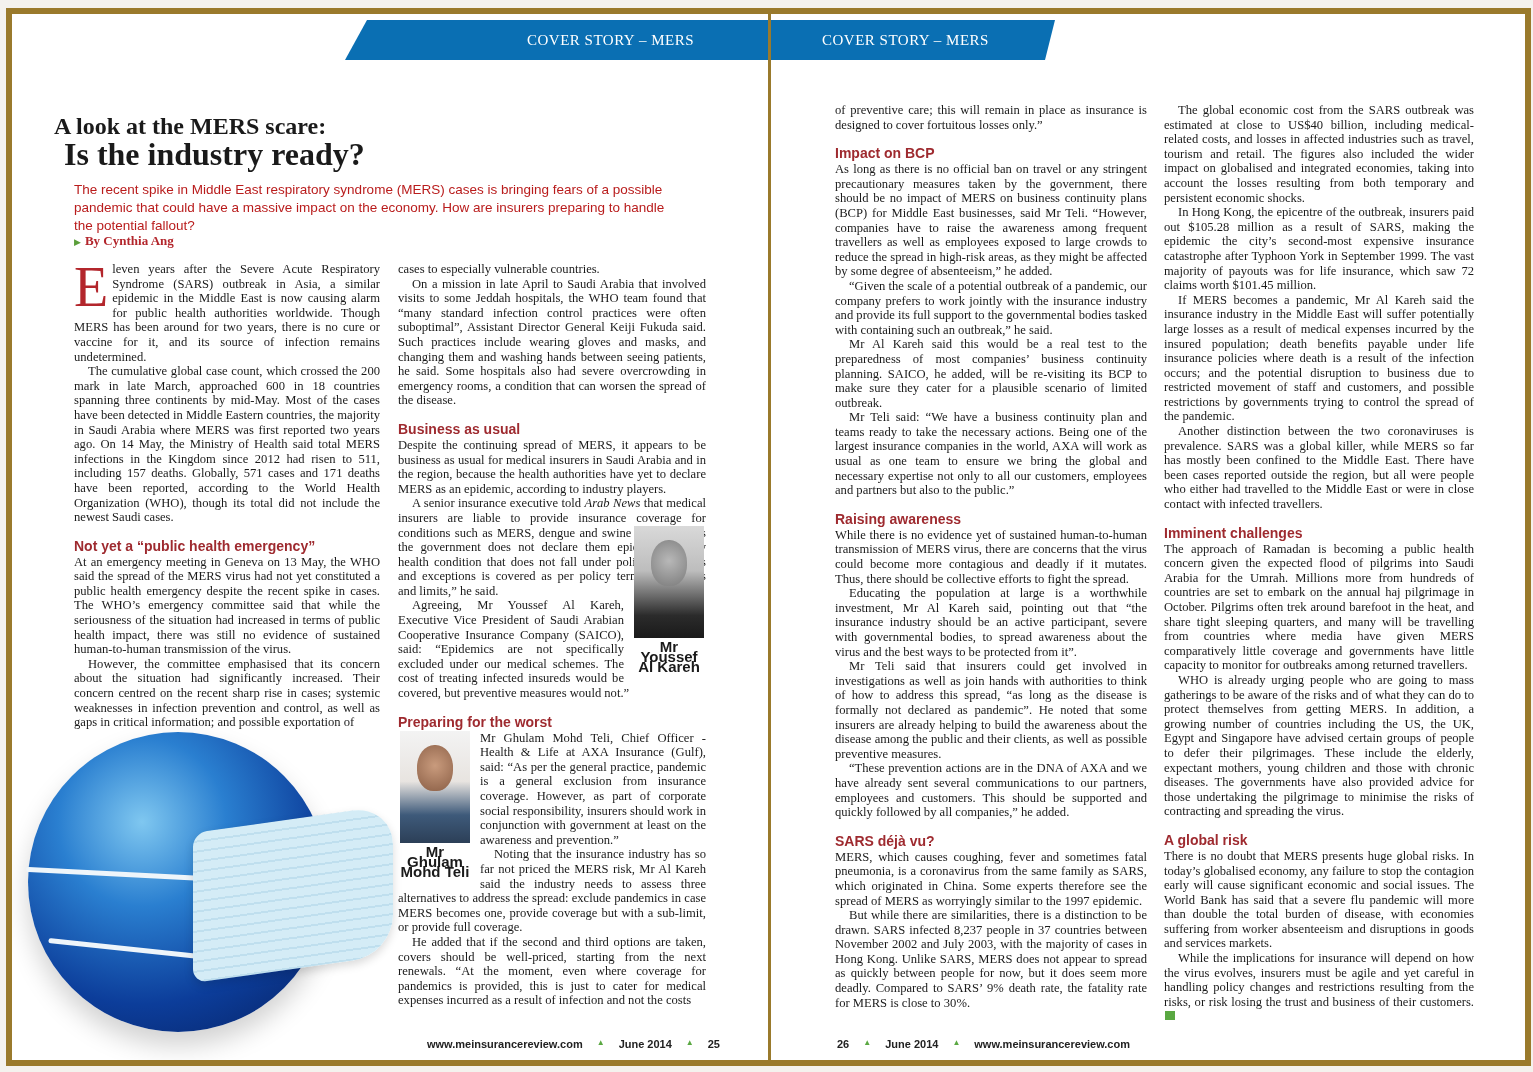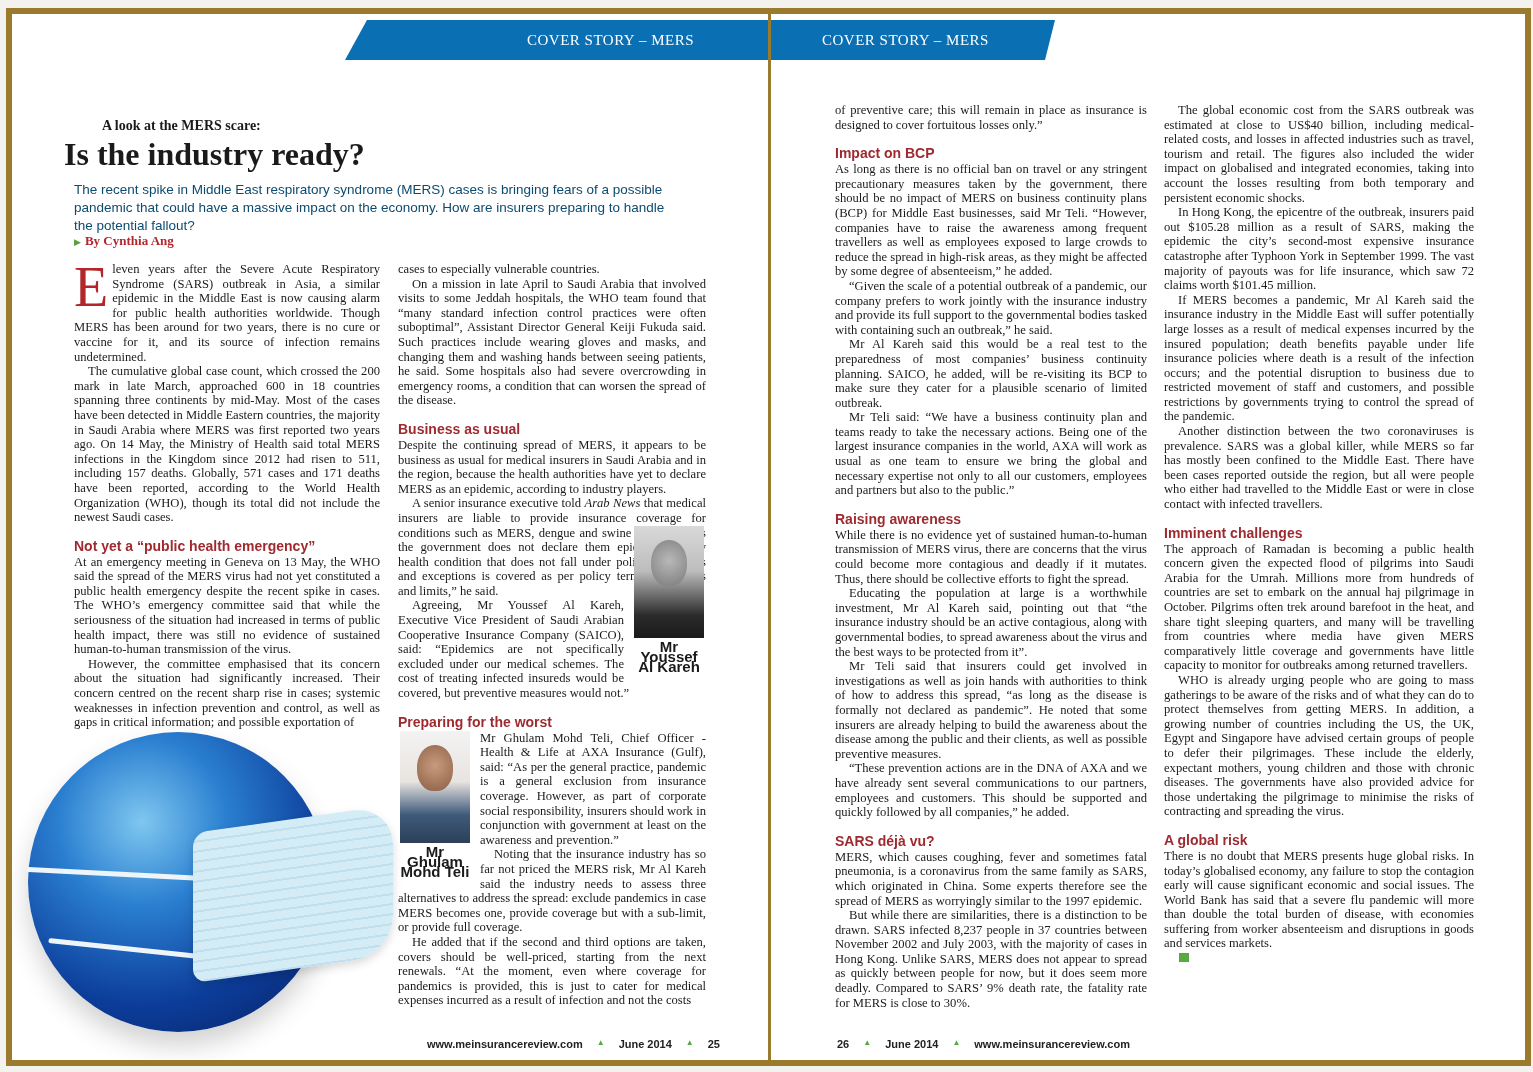--- a/index.html
+++ b/index.html
@@ -16,25 +16,25 @@
 
   .banner {
     position: absolute; top: 6px; height: 40px; background: #0a6fb3; color: #fff;
     font-family: "Liberation Serif", serif; font-size: 15px; letter-spacing: 0.5px;
     display: flex; align-items: center;
   }
   .page.left .banner { left: 333px; right: 0; clip-path: polygon(22px 0, 100% 0, 100% 100%, 0 100%); justify-content: flex-end; padding-right: 74px; }
   .page.right .banner { left: 0; width: 284px; clip-path: polygon(0 0, 100% 0, calc(100% - 10px) 100%, 0 100%); padding-left: 51px; }
 
   .headline { position: absolute; left: 42px; top: 100px; width: 660px; }
-  .headline .kicker { font-size: 14px; font-weight: bold; line-height: 24px; margin-left: 48px; }
+  .headline .kicker { font-size: 24px; font-weight: bold; line-height: 24px; }
   .headline .title { font-size: 32px; font-weight: bold; line-height: 32px; margin-left: 10px; }
   .standfirst {
     position: absolute; left: 62px; top: 167px; width: 610px;
-    font-family: "Liberation Sans", sans-serif; font-size: 13.5px; line-height: 18px; color: #0c4a6e;
+    font-family: "Liberation Sans", sans-serif; font-size: 13.5px; line-height: 18px; color: #b91c1c;
   }
   .byline {
     position: absolute; left: 62px; top: 219px; font-size: 13px; color: #b3262c; font-weight: bold;
   }
   .byline .arrow { color: #5a9e3a; font-size: 9px; margin-right: 4px; }
 
   .col {
     position: absolute; font-size: 12.6px; line-height: 14.6px; text-align: justify; hyphens: auto;
   }
   .col p { text-indent: 0; }
@@ -166,39 +166,39 @@
 
     <div class="col" style="left:64px; top:89px; width:312px;">
       <p>of preventive care; this will remain in place as insurance is designed to cover fortuitous losses only.”</p>
       <h3>Impact on BCP</h3>
       <p>As long as there is no official ban on travel or any stringent precautionary measures taken by the government, there should be no impact of MERS on business continuity plans (BCP) for Middle East businesses, said Mr Teli. “However, companies have to raise the awareness among frequent travellers as well as employees exposed to large crowds to reduce the spread in high-risk areas, as they might be affected by some degree of absenteeism,” he added.</p>
       <p class="ind">“Given the scale of a potential outbreak of a pandemic, our company prefers to work jointly with the insurance industry and provide its full support to the governmental bodies tasked with containing such an outbreak,” he said.</p>
       <p class="ind">Mr Al Kareh said this would be a real test to the preparedness of most companies’ business continuity planning. SAICO, he added, will be re-visiting its BCP to make sure they cater for a plausible scenario of limited outbreak.</p>
       <p class="ind">Mr Teli said: “We have a business continuity plan and teams ready to take the necessary actions. Being one of the largest insurance companies in the world, AXA will work as usual as one team to ensure we bring the global and necessary expertise not only to all our customers, employees and partners but also to the public.”</p>
       <h3>Raising awareness</h3>
       <p>While there is no evidence yet of sustained human-to-human transmission of MERS virus, there are concerns that the virus could become more contagious and deadly if it mutates. Thus, there should be collective efforts to fight the spread.</p>
-      <p class="ind">Educating the population at large is a worthwhile investment, Mr Al Kareh said, pointing out that “the insurance industry should be an active contagious, along with governmental bodies, to spread awareness about the virus and the best ways to be protected from it”.</p>
+      <p class="ind">Educating the population at large is a worthwhile investment, Mr Al Kareh said, pointing out that “the insurance industry should be an active participant, severe with governmental bodies, to spread awareness about the virus and the best ways to be protected from it”.</p>
       <p class="ind">Mr Teli said that insurers could get involved in investigations as well as join hands with authorities to think of how to address this spread, “as long as the disease is formally not declared as pandemic”. He noted that some insurers are already helping to build the awareness about the disease among the public and their clients, as well as possible preventive measures.</p>
       <p class="ind">“These prevention actions are in the DNA of AXA and we have already sent several communications to our partners, employees and customers. This should be supported and quickly followed by all companies,” he added.</p>
       <h3>SARS déjà vu?</h3>
       <p>MERS, which causes coughing, fever and sometimes fatal pneumonia, is a coronavirus from the same family as SARS, which originated in China. Some experts therefore see the spread of MERS as worryingly similar to the 1997 epidemic.</p>
       <p class="ind">But while there are similarities, there is a distinction to be drawn. SARS infected 8,237 people in 37 countries between November 2002 and July 2003, with the majority of cases in Hong Kong. Unlike SARS, MERS does not appear to spread as quickly between people for now, but it does seem more deadly. Compared to SARS’ 9% death rate, the fatality rate for MERS is close to 30%.</p>
     </div>
 
     <div class="col" style="left:393px; top:89px; width:310px;">
       <p class="ind">The global economic cost from the SARS outbreak was estimated at close to US$40 billion, including medical-related costs, and losses in affected industries such as travel, tourism and retail. The figures also included the wider impact on globalised and integrated economies, taking into account the losses resulting from both temporary and persistent economic shocks.</p>
       <p class="ind">In Hong Kong, the epicentre of the outbreak, insurers paid out $105.28 million as a result of SARS, making the epidemic the city’s second-most expensive insurance catastrophe after Typhoon York in September 1999. The vast majority of payouts was for life insurance, which saw 72 claims worth $101.45 million.</p>
       <p class="ind">If MERS becomes a pandemic, Mr Al Kareh said the insurance industry in the Middle East will suffer potentially large losses as a result of medical expenses incurred by the insured population; death benefits payable under life insurance policies where death is a result of the infection occurs; and the potential disruption to business due to restricted movement of staff and customers, and possible restrictions by governments trying to control the spread of the pandemic.</p>
       <p class="ind">Another distinction between the two coronaviruses is prevalence. SARS was a global killer, while MERS so far has mostly been confined to the Middle East. There have been cases reported outside the region, but all were people who either had travelled to the Middle East or were in close contact with infected travellers.</p>
       <h3>Imminent challenges</h3>
       <p>The approach of Ramadan is becoming a public health concern given the expected flood of pilgrims into Saudi Arabia for the Umrah. Millions more from hundreds of countries are set to embark on the annual haj pilgrimage in October. Pilgrims often trek around barefoot in the heat, and share tight sleeping quarters, and many will be travelling from countries where media have given MERS comparatively little coverage and governments have little capacity to monitor for outbreaks among returned travellers.</p>
       <p class="ind">WHO is already urging people who are going to mass gatherings to be aware of the risks and of what they can do to protect themselves from getting MERS. In addition, a growing number of countries including the US, the UK, Egypt and Singapore have advised certain groups of people to defer their pilgrimages. These include the elderly, expectant mothers, young children and those with chronic diseases. The governments have also provided advice for those undertaking the pilgrimage to minimise the risks of contracting and spreading the virus.</p>
       <h3>A global risk</h3>
       <p>There is no doubt that MERS presents huge global risks. In today’s globalised economy, any failure to stop the contagion early will cause significant economic and social issues. The World Bank has said that a severe flu pandemic will more than double the total burden of disease, with economies suffering from worker absenteeism and disruptions in goods and services markets.</p>
-      <p class="ind"><span class="endmark"></span></p>
+      <p class="ind"><span>While the implications for insurance will depend on how the virus evolves, insurers must be agile and yet careful in handling policy changes and restrictions resulting from the risks, or risk losing the trust and business of their customers.</span><span class="endmark"></span></p>
     </div>
 
     <div class="footer">
       <span>26</span>
       <span class="tri">▲</span>
       <span>June 2014</span>
       <span class="tri">▲</span>
       <span>www.meinsurancereview.com</span>
     </div>
   </div>

